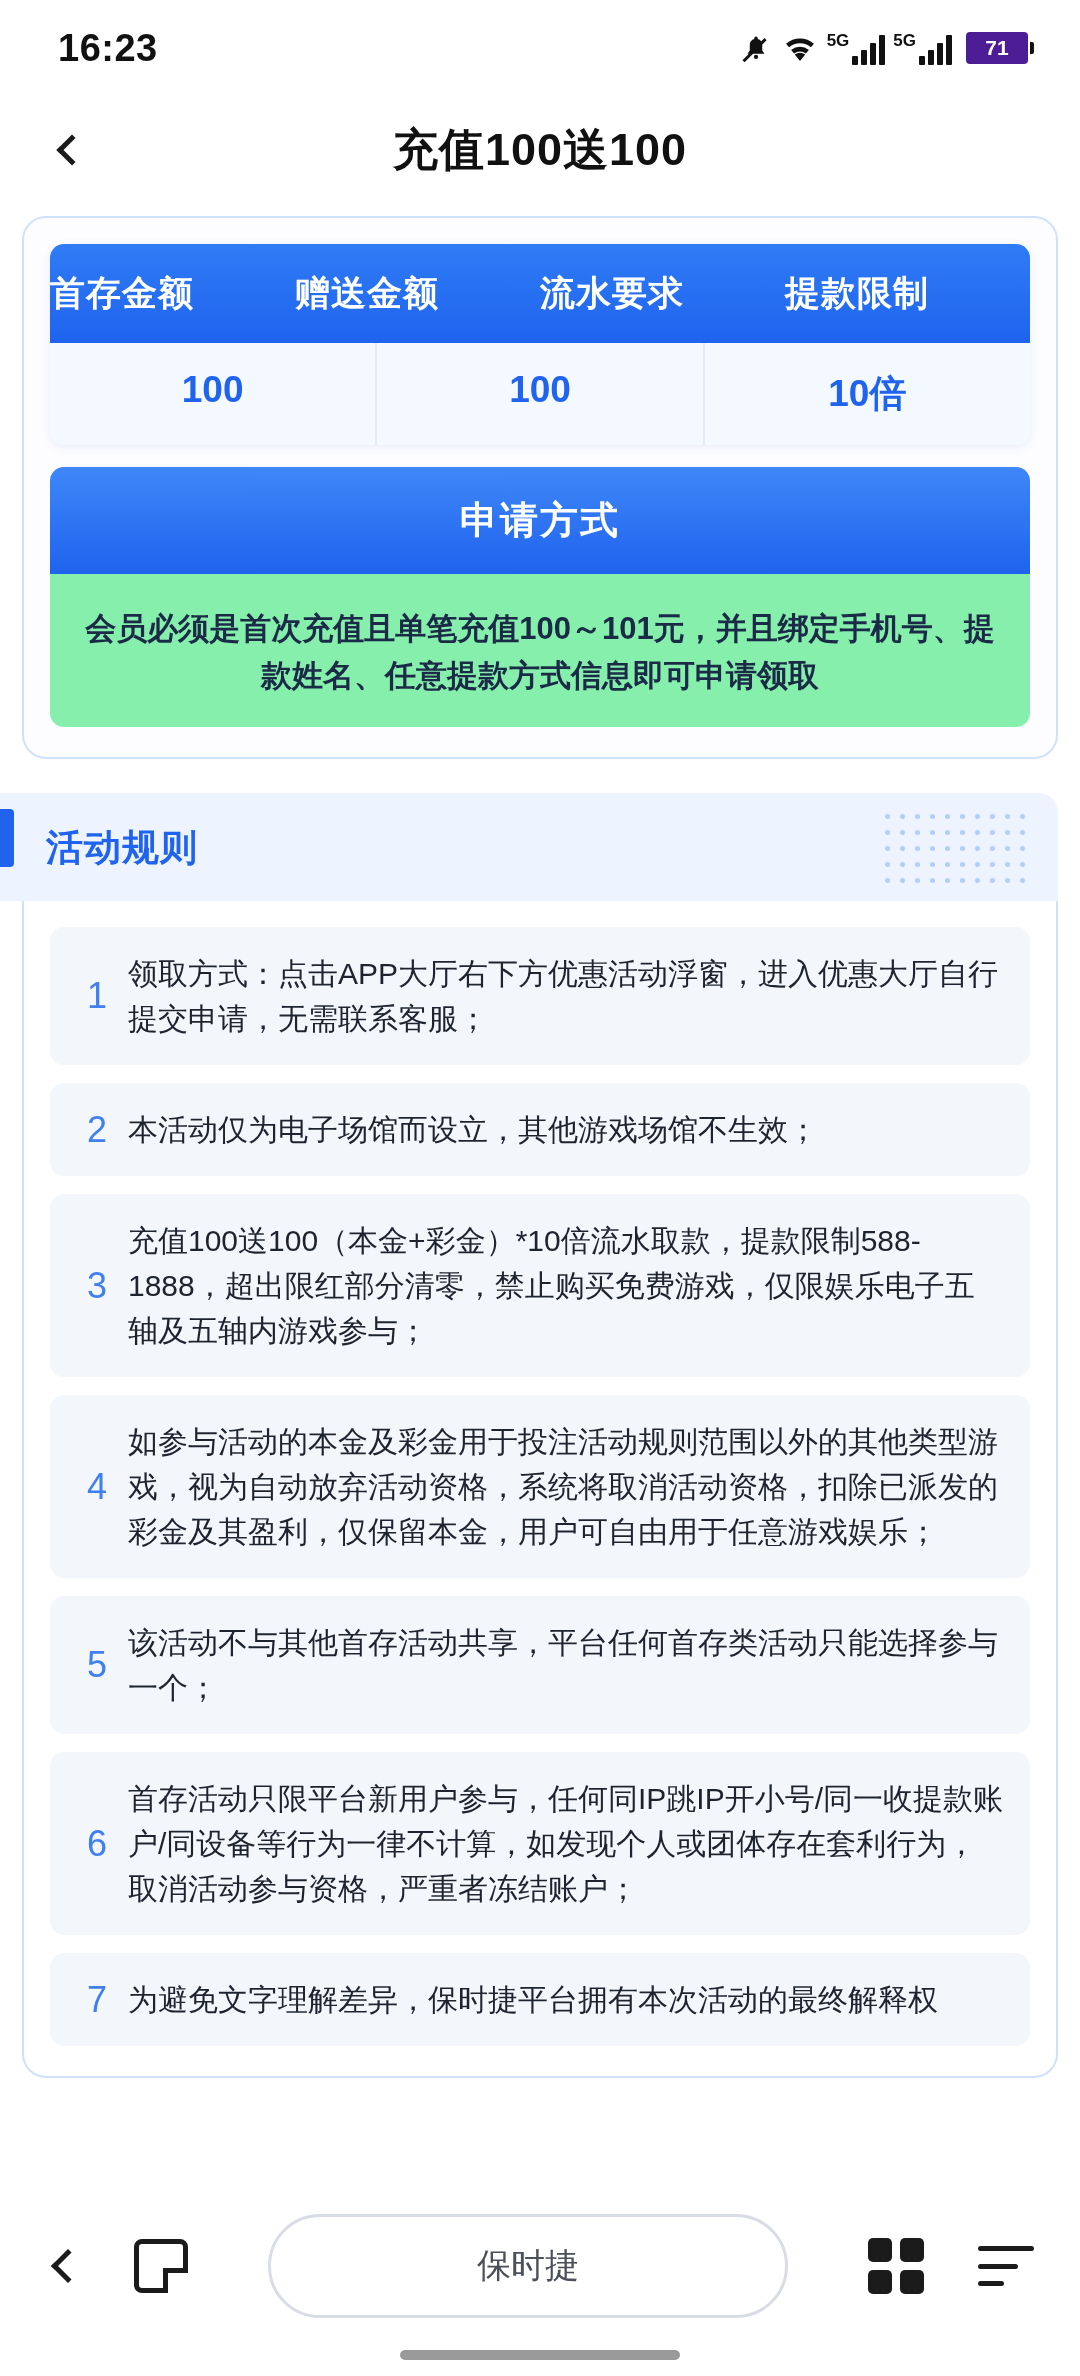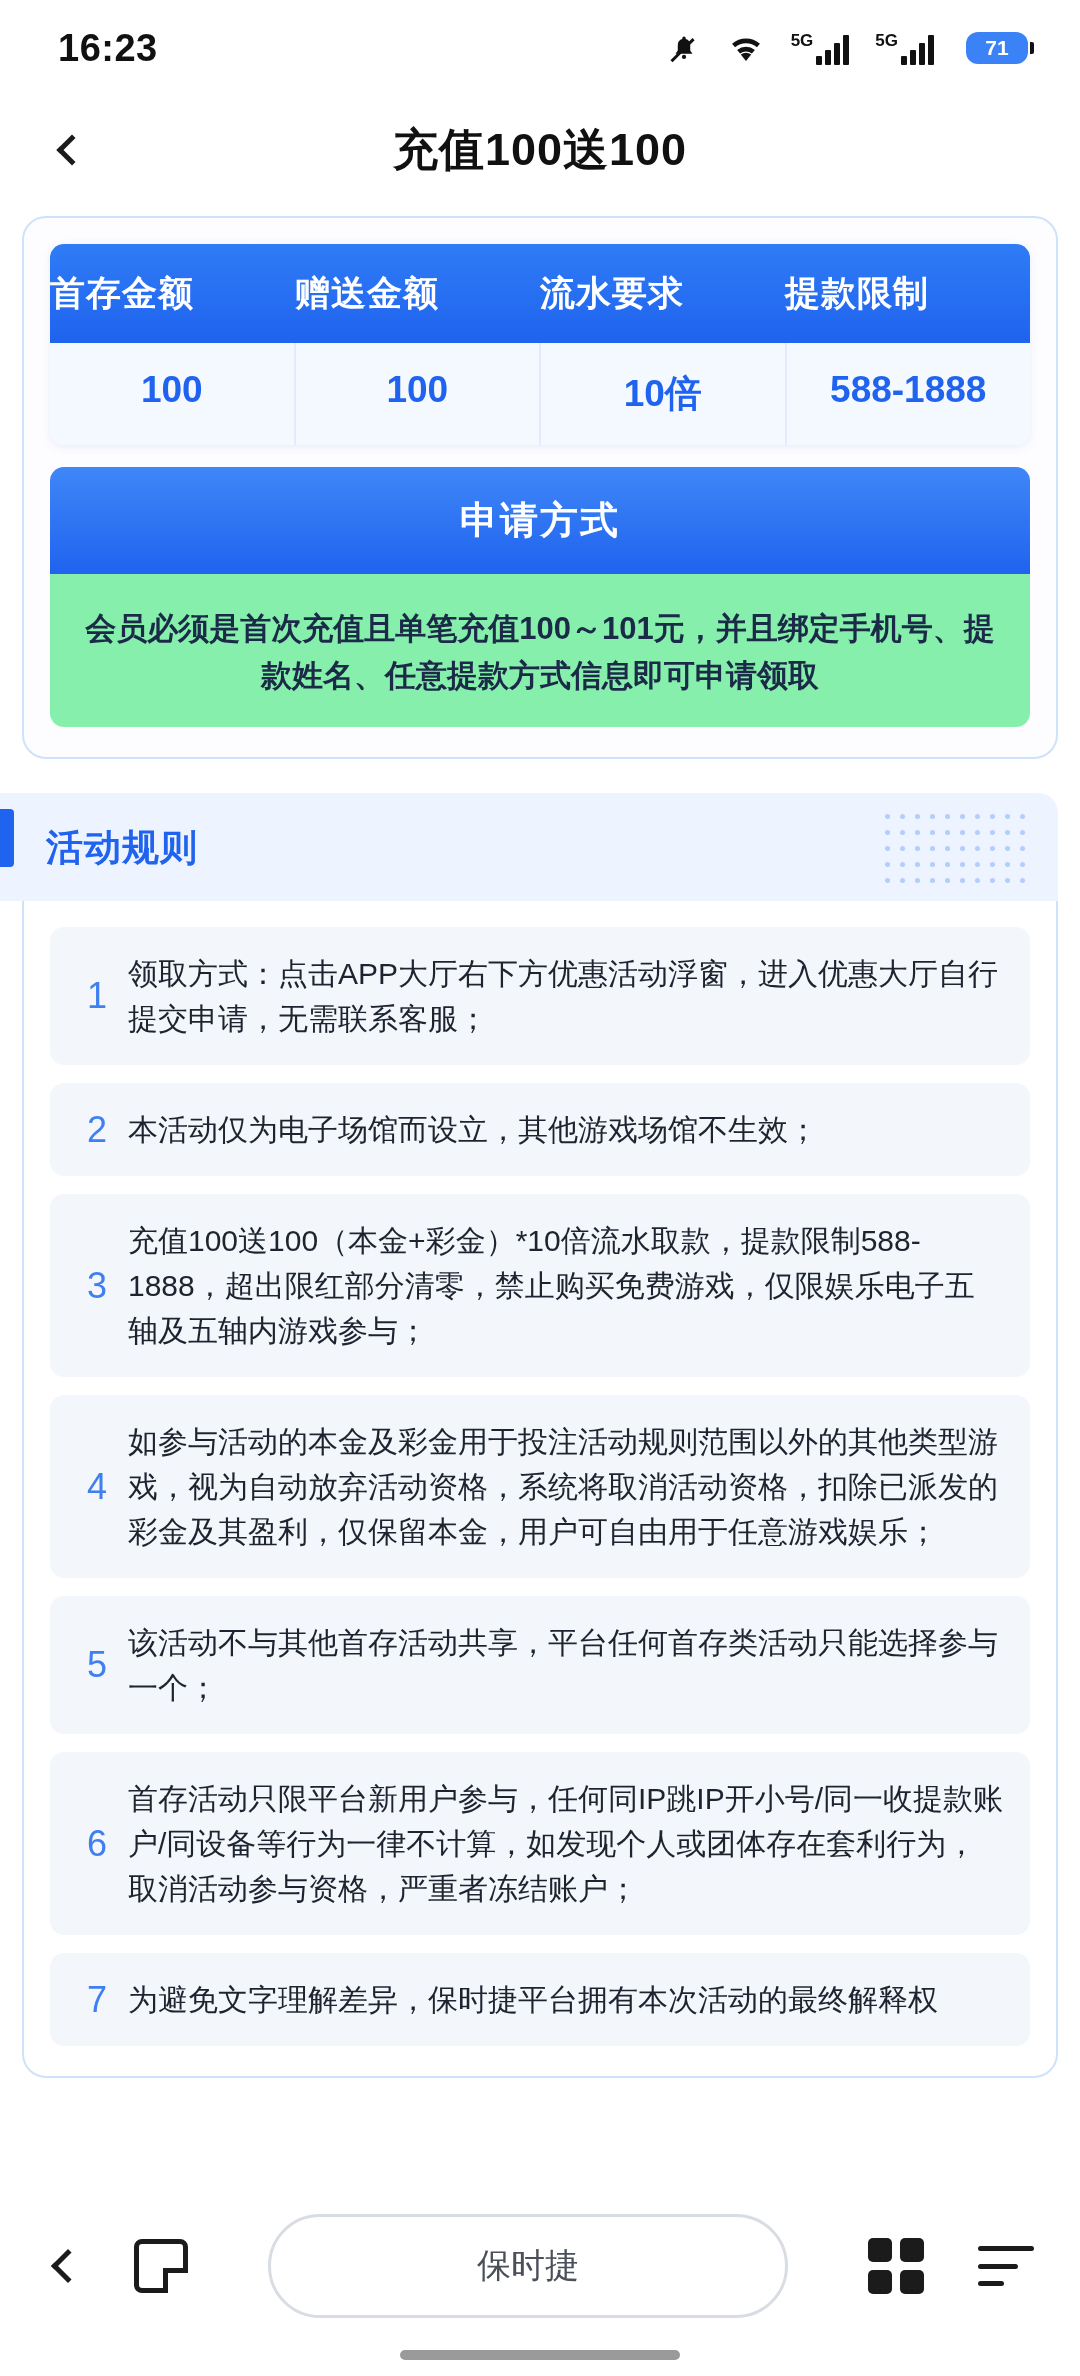--- a/index.html
+++ b/index.html
@@ -21,36 +21,36 @@
   }
   .status-time {
     font-size: 38px;
     font-weight: 600;
     color: #111;
     letter-spacing: 0.5px;
   }
   .status-icons {
     display: flex;
     align-items: center;
-    gap: 26px;
+    gap: 8px;
   }
   .icon-bell { width: 34px; height: 34px; }
   .icon-wifi { width: 38px; height: 32px; }
   .sig-group { display: flex; align-items: flex-end; gap: 3px; }
   .sig-label { font-size: 17px; font-weight: 700; color: #111; line-height: 1; margin-bottom: 16px; }
   .sig-bars { display: flex; align-items: flex-end; gap: 3px; height: 30px; }
   .sig-bars i { display: block; width: 6px; background: #111; border-radius: 1px; }
   .sig-bars i:nth-child(1) { height: 9px; }
   .sig-bars i:nth-child(2) { height: 15px; }
   .sig-bars i:nth-child(3) { height: 22px; }
   .sig-bars i:nth-child(4) { height: 30px; }
   .battery {
     width: 62px; height: 32px;
-    background: #3b82f6;
-    border-radius: 12px;
+    background: #4c1d95;
+    border-radius: 4px;
     display: flex; align-items: center; justify-content: center;
     color: #fff; font-size: 21px; font-weight: 700;
     position: relative;
     margin-left: 6px;
   }
   .battery::after {
     content: "";
     position: absolute; right: -6px; top: 10px;
     width: 4px; height: 12px; background: #111; border-radius: 0 2px 2px 0;
   }
@@ -356,21 +356,20 @@
       <div class="tbl-head">
         <div>首存金额</div>
         <div>赠送金额</div>
         <div>流水要求</div>
         <div>提款限制</div>
       </div>
       <div class="tbl-row">
         <div>100</div>
         <div>100</div>
         <div>10倍</div>
-        <div>588-1888</div>
       </div>
     </div>
 
     <div class="apply-head">申请方式</div>
     <div class="apply-body">会员必须是首次充值且单笔充值100～101元，并且绑定手机号、提款姓名、任意提款方式信息即可申请领取</div>
   </div>
 
   <div class="rules-wrap">
     <div class="rules-header">
       <div class="rules-title">活动规则</div>

